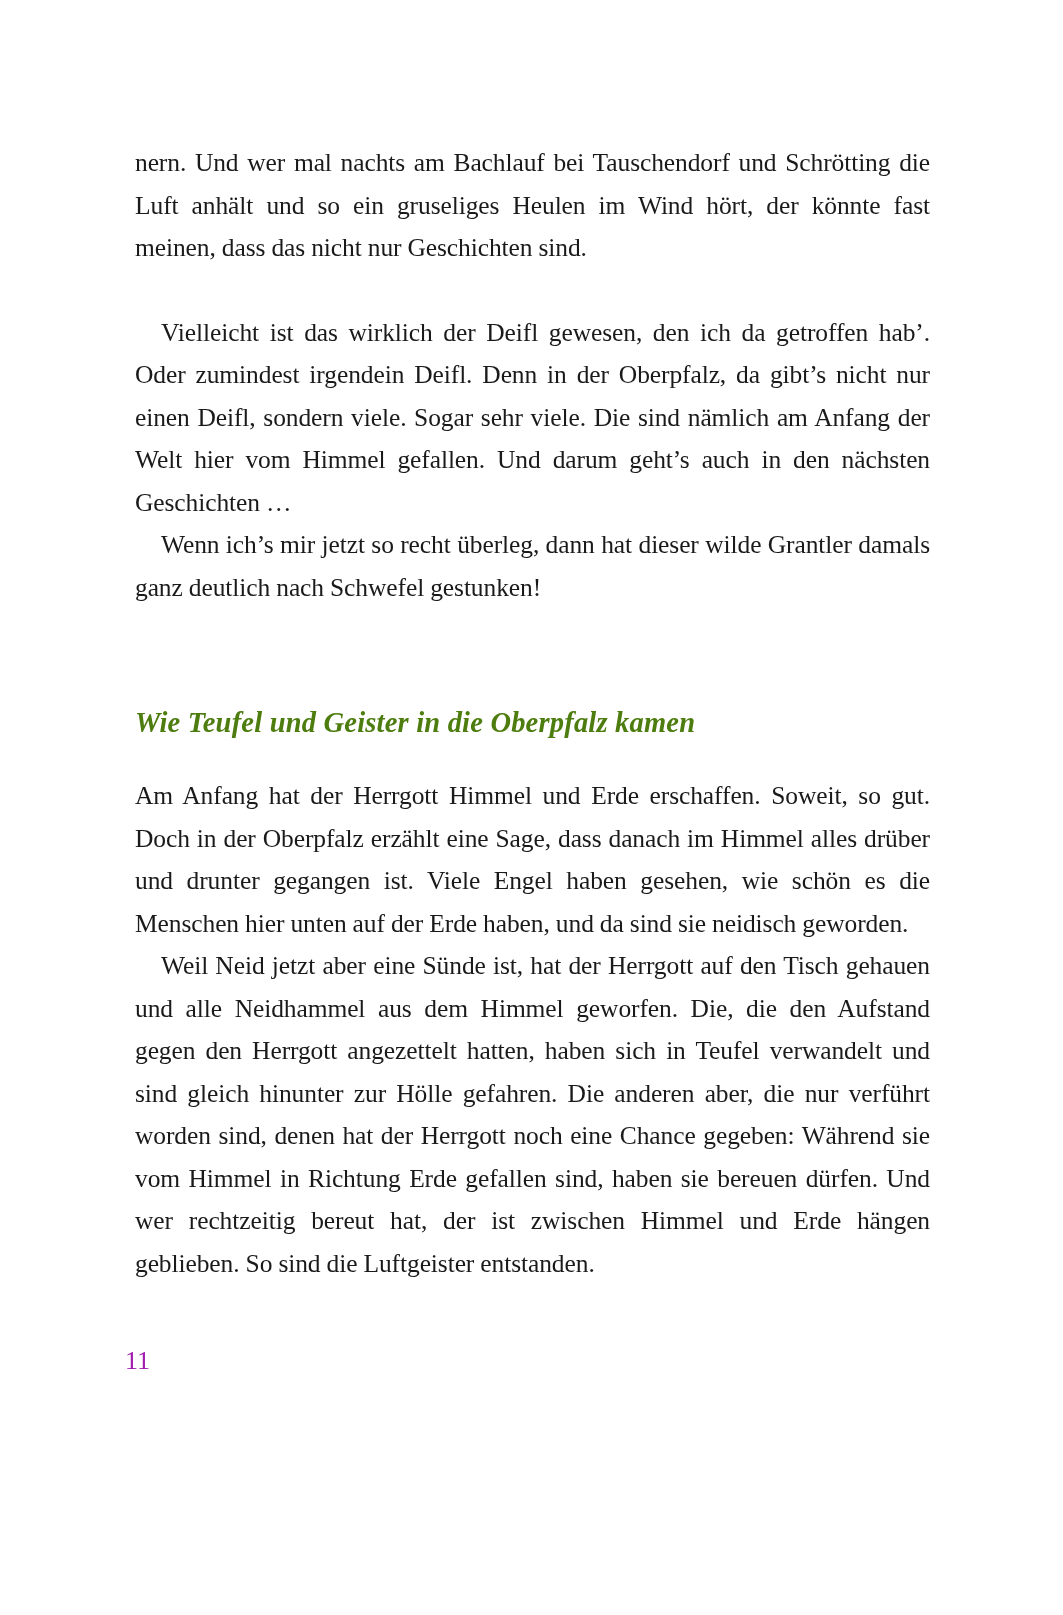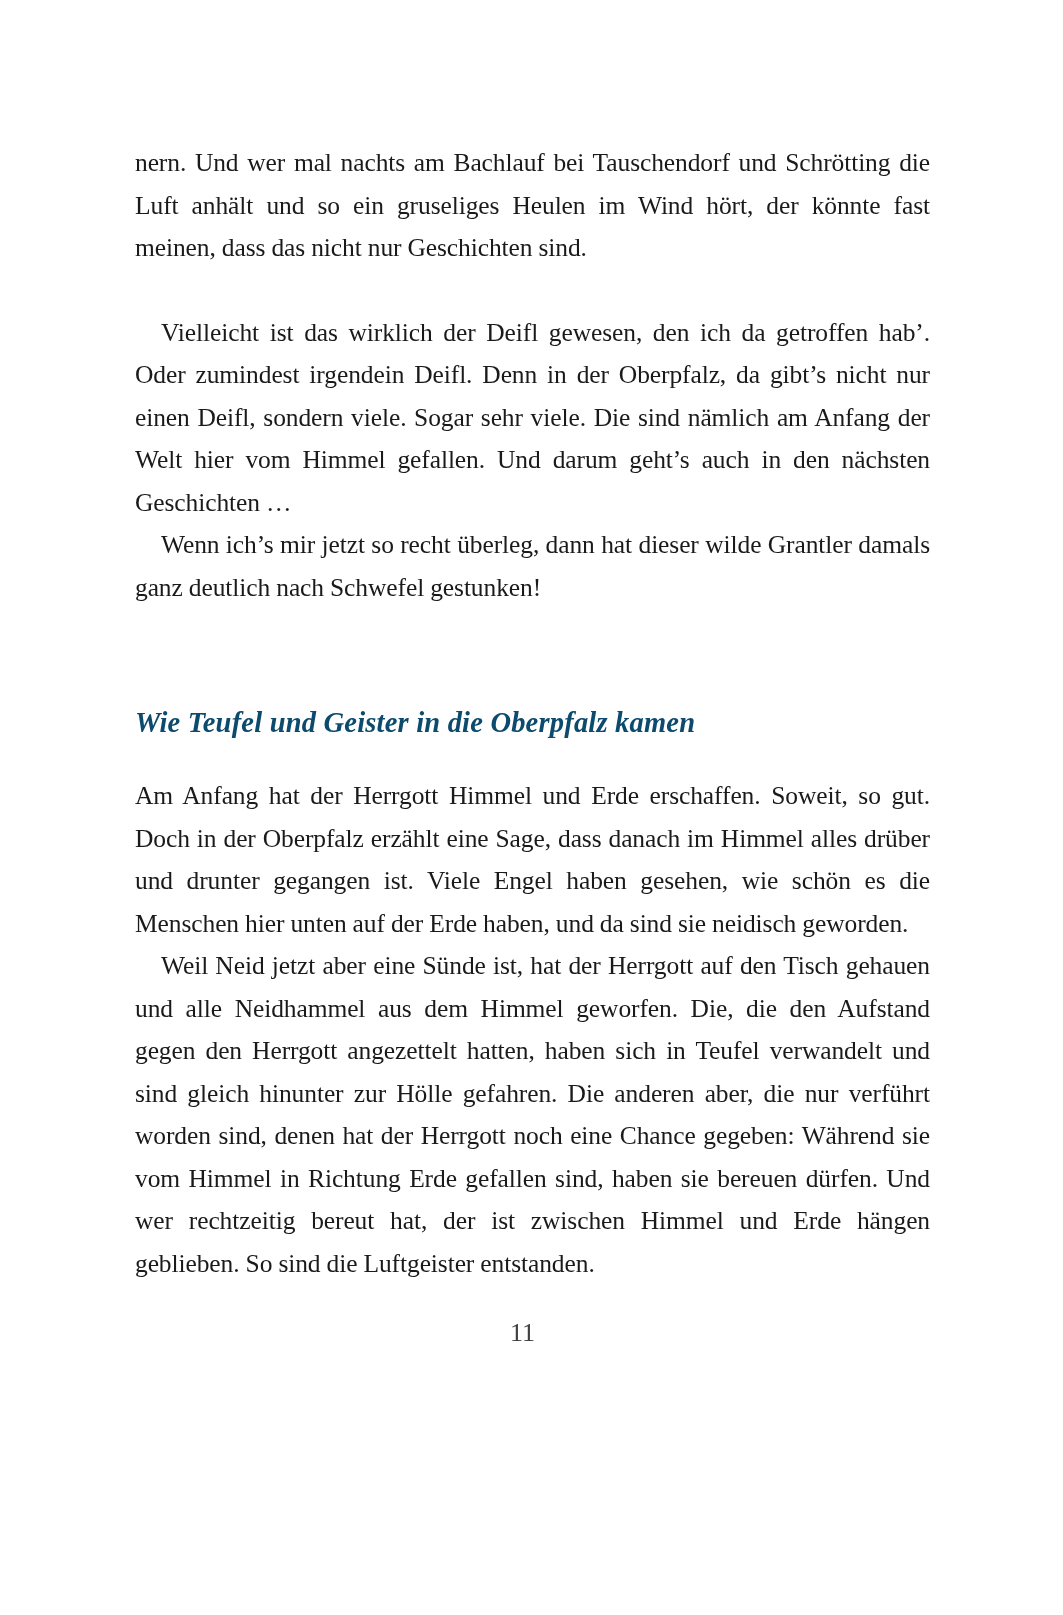--- a/index.html
+++ b/index.html
@@ -48,37 +48,37 @@
     height: 42px;
   }
   h2.section-heading {
     margin: 0;
     font-family: "Liberation Serif", "DejaVu Serif", serif;
     font-size: 28.5px;
     line-height: 36px;
     font-weight: bold;
     font-style: italic;
     letter-spacing: 0.2px;
-    color: #0c4a6e;
+    color: #4d7c0f;
   }
   .heading-space-before {
     height: 96px;
   }
   .heading-space-after {
     height: 34px;
   }
   .folio {
     position: absolute;
     left: 125px;
-    top: 1316px;
+    top: 1344px;
     width: 795px;
-    text-align: center;
+    text-align: left;
     font-size: 26px;
     line-height: 34px;
-    color: #404040;
+    color: #a21caf;
   }
 </style>
 </head>
 <body>
 
 <div class="page">
 
   <div class="text-block">
 
     <p class="body-text">nern. Und wer mal nachts am Bachlauf bei Tauschendorf und Schrötting die Luft anhält und so ein gruseliges Heulen im Wind hört, der könnte fast meinen, dass das nicht nur Geschichten sind.</p>

